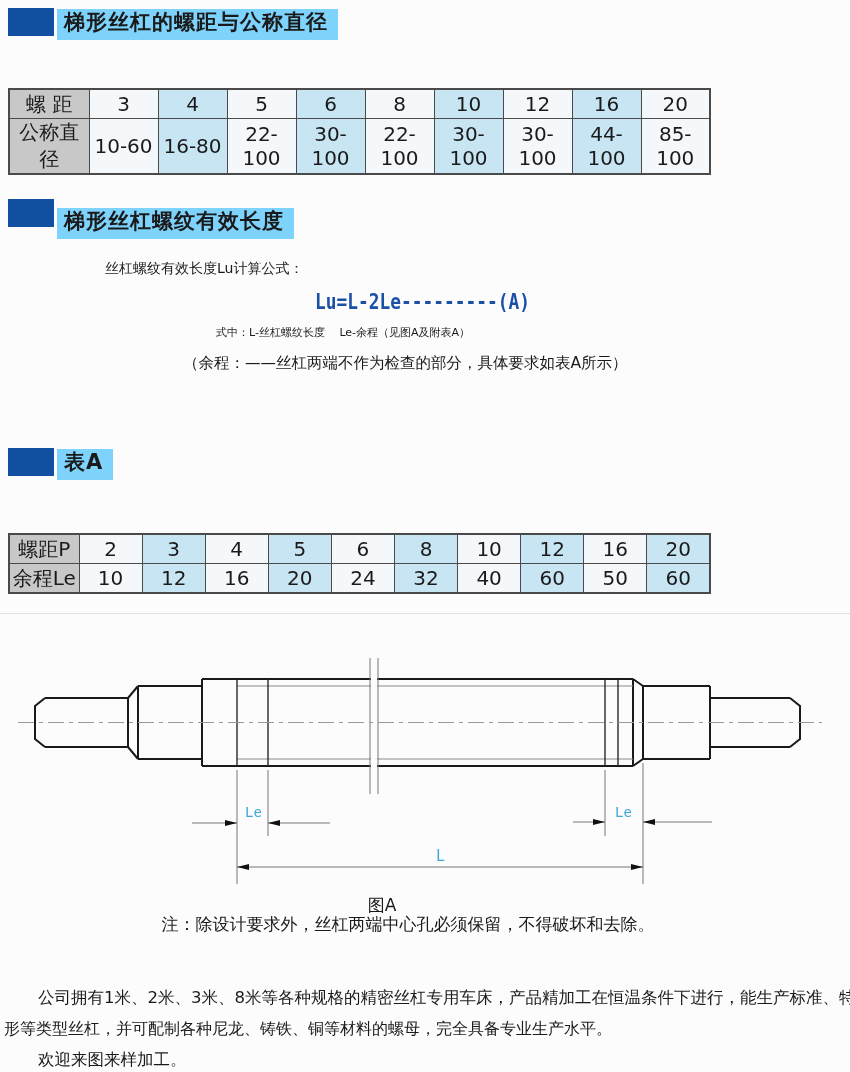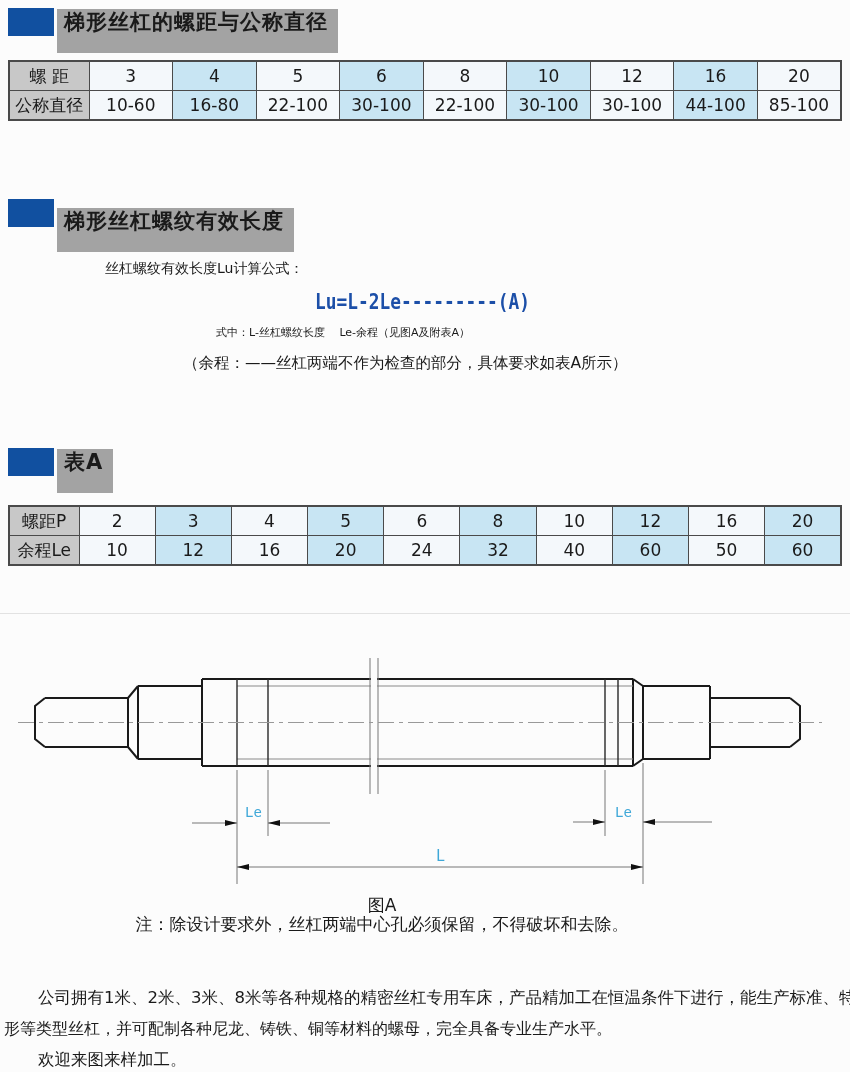--- a/index.html
+++ b/index.html
@@ -5,28 +5,28 @@
   html,body{margin:0;padding:0;}
   body{
     width:850px;height:1072px;position:relative;overflow:hidden;
     background:#fcfcfc;color:#1a1a1a;
     font-family:"DejaVu Sans","Liberation Sans",sans-serif;
   }
   .abs{position:absolute;}
   
   .hdr-square{position:absolute;left:8px;width:46px;height:28px;background:#1150a0;}
   .hdr-bar{
-    position:absolute;left:57px;height:27px;background:#a3a3a3;
-    font-size:21px;font-weight:bold;line-height:27px;padding:0 10px 17px 7px;
+    position:absolute;left:57px;height:27px;background:#7dd3fc;
+    font-size:21px;font-weight:bold;line-height:27px;padding:0 10px 4px 7px;
     letter-spacing:1px;white-space:nowrap;
   }
   
   table.dtab{
-    position:absolute;left:8px;width:834px;border-collapse:collapse;
-    table-layout:fixed;border:2px solid #4a4a4a;font-size:17px;
+    position:absolute;left:8px;width:703px;border-collapse:collapse;
+    table-layout:fixed;border:2px solid #4a4a4a;font-size:20px;margin-top:28px;
   }
   table.dtab td{
     border:1px solid #4a4a4a;text-align:center;height:28px;padding:0;
     background:#f4f8fb;
   }
   table.dtab td.lab{background:#c8c8c8;}
   table.dtab td.blue{background:#c8e5f3;}
   
   .tline{position:absolute;white-space:nowrap;}
   .formula{
@@ -193,17 +193,17 @@
     <polygon points="643,867 631,864 631,870"></polygon>
   </g>
   <g fill="#3fa8d8" font-size="14">
     <text x="245" y="817">Le</text>
     <text x="615" y="817">Le</text>
     <text x="436" y="861" font-size="15">L</text>
   </g>
 </svg>
 
 <div class="center-text" style="top:894px;font-size:17px;">图A</div>
-<div class="center-text" style="top:913px;font-size:17px;">注：除设计要求外，丝杠两端中心孔必须保留，不得破坏和去除。</div>
+<div class="center-text" style="top:913px;font-size:17px;padding-left:26px;">注：除设计要求外，丝杠两端中心孔必须保留，不得破坏和去除。</div>
 
 <div class="tline" style="left:38px;top:987px;font-size:16.5px;">公司拥有1米、2米、3米、8米等各种规格的精密丝杠专用车床，产品精加工在恒温条件下进行，能生产标准、特殊齿</div>
 <div class="tline" style="left:4px;top:1019px;font-size:16px;">形等类型丝杠，并可配制各种尼龙、铸铁、铜等材料的螺母，完全具备专业生产水平。</div>
 <div class="tline" style="left:38px;top:1049px;font-size:16.5px;">欢迎来图来样加工。</div>
 
 </body></html>

